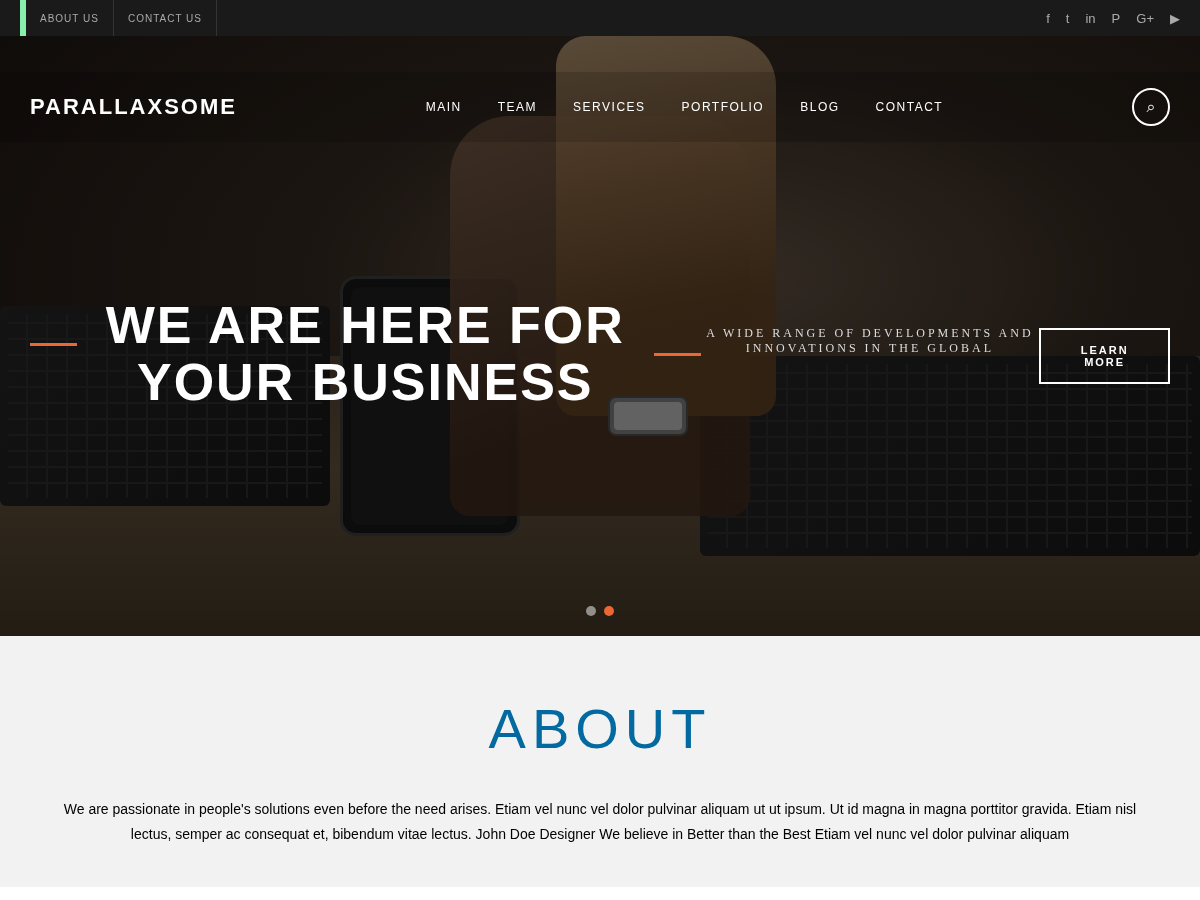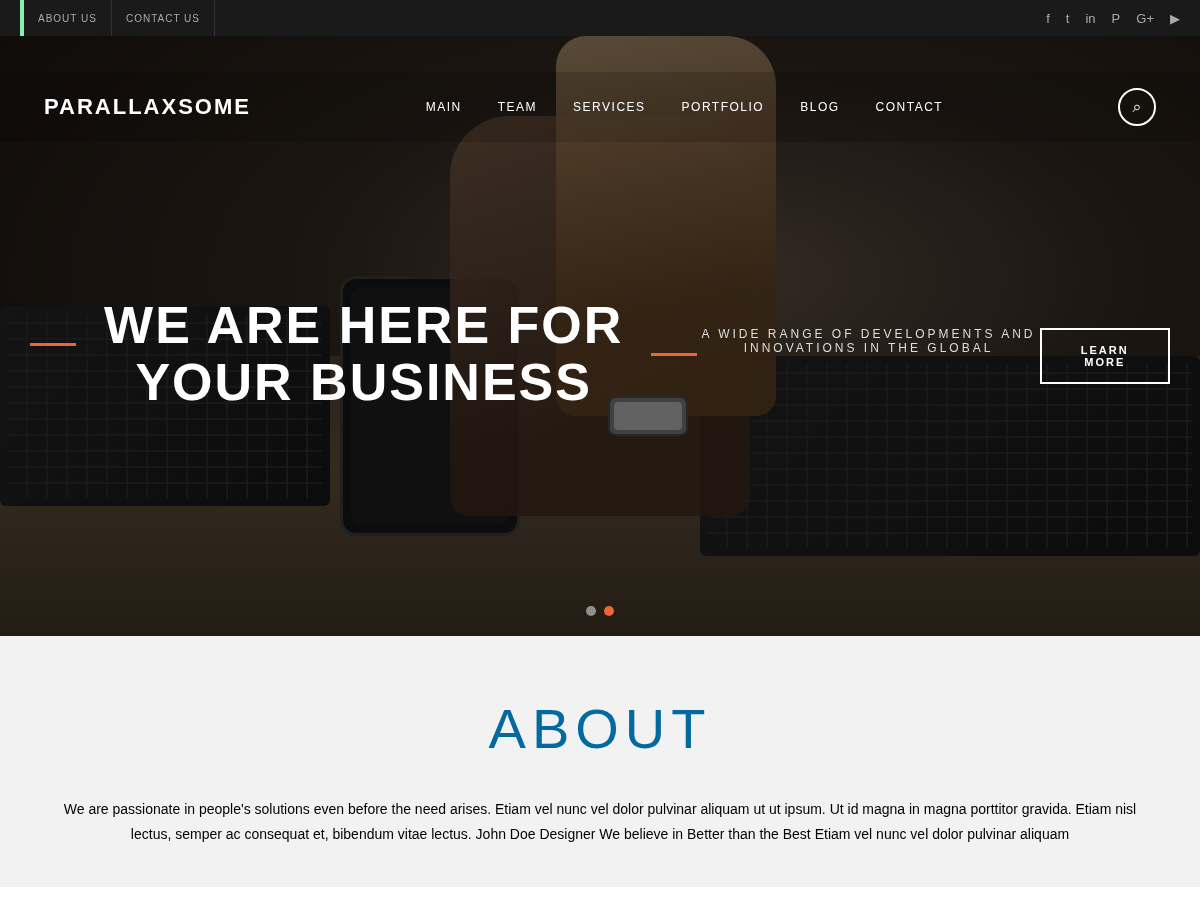--- a/index.html
+++ b/index.html
@@ -24,21 +24,21 @@
       letter-spacing: 1px;
       text-transform: uppercase;
       padding: 0 14px;
       height: 36px;
       display: flex;
       align-items: center;
       cursor: pointer;
       border-right: 1px solid #333;
       text-decoration: none;
     }
-    .top-link:first-child { border-left: 4px solid #86efac; }
+    .top-link:first-child { border-left: 6px solid #86efac; }
 
     #top-social {
       display: flex;
       gap: 16px;
       align-items: center;
     }
     .social-icon {
       color: #aaa;
       font-size: 13px;
       cursor: pointer;
@@ -48,21 +48,21 @@
     
     #header {
       position: absolute;
       top: 36px;
       left: 0;
       right: 0;
       z-index: 10;
       display: flex;
       align-items: center;
       justify-content: space-between;
-      padding: 0 44px;
+      padding: 0 30px;
       height: 70px;
       background: rgba(0,0,0,0.15);
     }
     #logo {
       color: #fff;
       font-size: 22px;
       font-weight: bold;
       letter-spacing: 2px;
       text-transform: uppercase;
     }
@@ -307,20 +307,21 @@
       height: 3px;
       background: #e63;
       margin: 20px auto 24px;
     }
     #hero-subtitle {
       color: #ddd;
       font-size: 12px;
       letter-spacing: 3px;
       text-transform: uppercase;
       margin-bottom: 30px;
+      font-family: Liberation Serif, serif;
     }
     #hero-btn {
       border: 2px solid #fff;
       background: transparent;
       color: #fff;
       font-size: 11px;
       letter-spacing: 2px;
       text-transform: uppercase;
       padding: 14px 36px;
       cursor: pointer;

